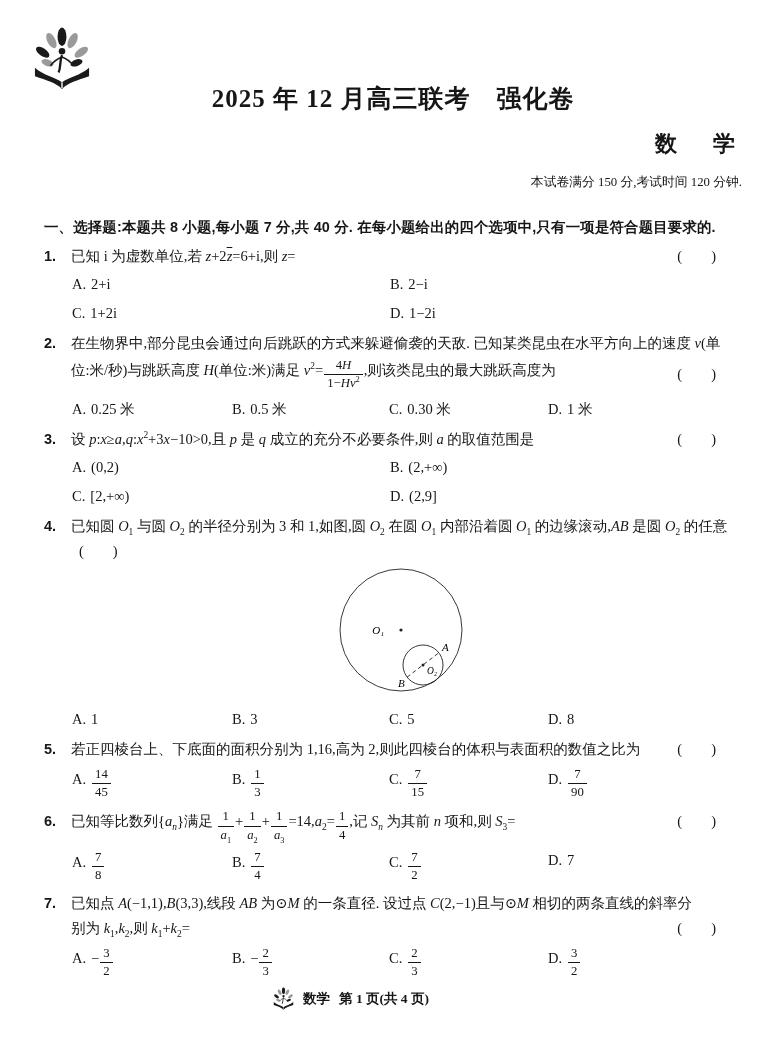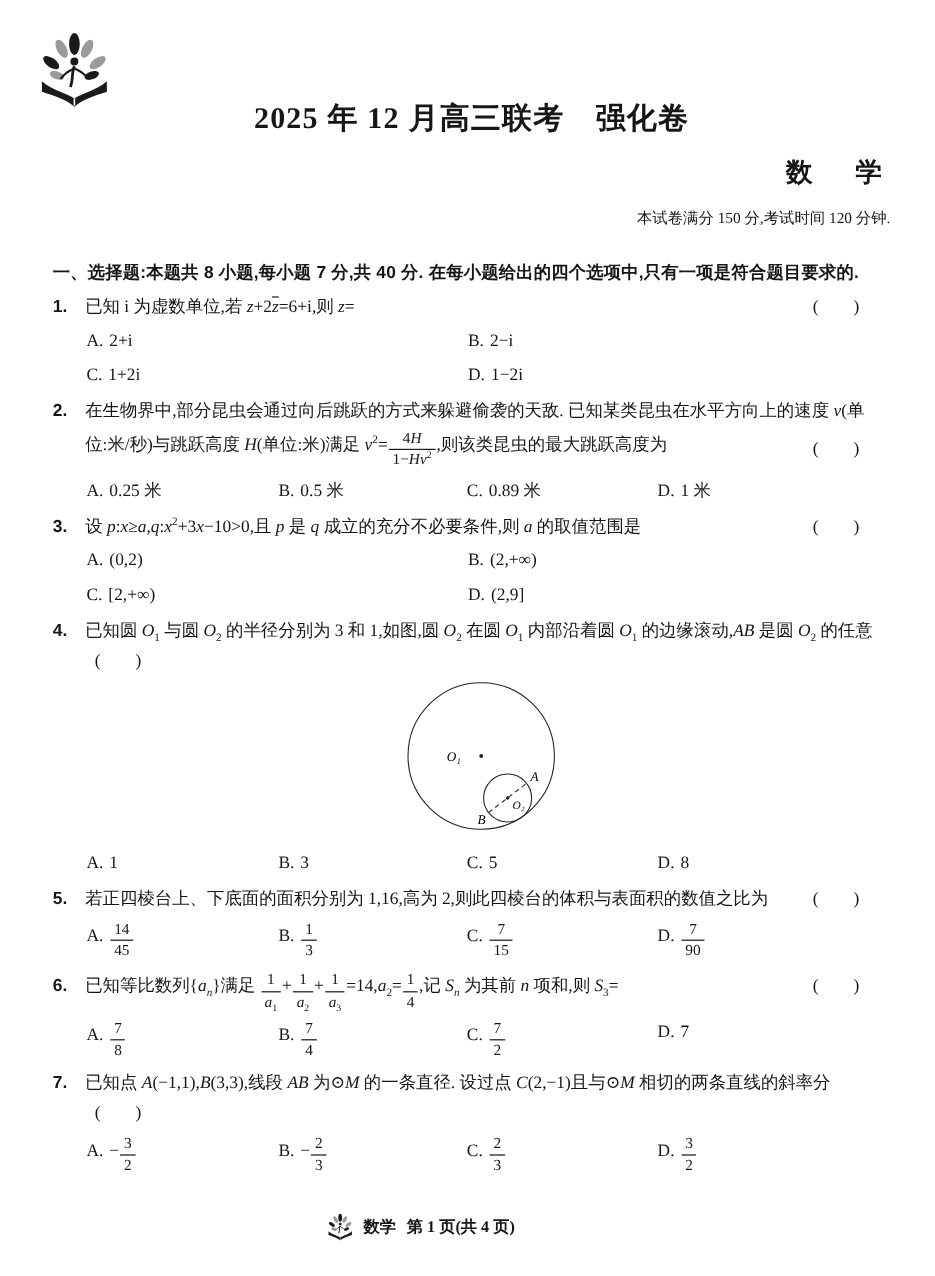--- a/index.html
+++ b/index.html
@@ -40,21 +40,21 @@
   .frac .nu { display:block; padding:0 3px 1px; border-bottom:1px solid currentColor; }
   .frac .de { display:block; padding:1px 3px 0; }
   .vec { position:relative; display:inline-block; padding:3px 4px 0 1px; }
   .vec::after { content:''; position:absolute; left:0; right:3px; top:1px; border-top:1.2px solid currentColor; }
   .vec::before { content:''; position:absolute; right:-2px; top:-1.6px; border-left:5px solid currentColor; border-top:3px solid transparent; border-bottom:3px solid transparent; }
   .figurewrap { display:flex; justify-content:center; margin:3px 0 4px; }
   .figurewrap svg { transform:translateX(8px); }
   .fig-label { font-style:italic; font-size:11px; font-family:"Liberation Serif","DejaVu Serif",serif; }
   .fig-label.small { font-size:9.5px; }
   .footer {
-    position:absolute; left:0; top:1011px; width:702px;
+    position:absolute; left:0; top:987px; width:702px;
     display:flex; justify-content:center; align-items:center; gap:9px;
     font-size:13.5px; font-weight:700;
   }
   .footer .mini-logo { width:21px; height:23px; }
 </style>
 </head>
 <body>
 
 <svg width="0" height="0" style="position:absolute">
   <symbol id="logo-symbol" viewBox="0 0 60 66">
@@ -125,21 +125,21 @@
       <span class="opt">
           <span class="olabel">A.</span>
           <span>0.25 米</span>
         </span>
       <span class="opt">
           <span class="olabel">B.</span>
           <span>0.5 米</span>
         </span>
       <span class="opt">
           <span class="olabel">C.</span>
-          <span>0.89 米</span>
+          <span>0.30 米</span>
         </span>
       <span class="opt">
           <span class="olabel">D.</span>
           <span>1 米</span>
         </span>
     </div>
   </div>
 
   <div class="question">
     <div class="qline">
@@ -259,20 +259,21 @@
         </span>
     </div>
   </div>
 
   <div class="question">
     <div class="qline">
       <span class="qnum">7.</span>
       <span class="qtext">已知点 <i>A</i>(−1,1),<i>B</i>(3,3),线段 <i>AB</i> 为⊙<i>M</i> 的一条直径. 设过点 <i>C</i>(2,−1)且与⊙<i>M</i> 相切的两条直线的斜率分</span>
     </div>
     <div class="qline cont">
+      <span class="qtext">别为 <i>k</i><sub>1</sub>,<i>k</i><sub>2</sub>,则 <i>k</i><sub>1</sub>+<i>k</i><sub>2</sub>=</span>
       <span class="bracket">(　　)</span>
     </div>
     <div class="opts cols4">
       <span class="opt">
           <span class="olabel">A.</span>
           <span>−<span class="frac"><span class="nu">3</span><span class="de">2</span></span></span>
         </span>
       <span class="opt">
           <span class="olabel">B.</span>
           <span>−<span class="frac"><span class="nu">2</span><span class="de">3</span></span></span>

